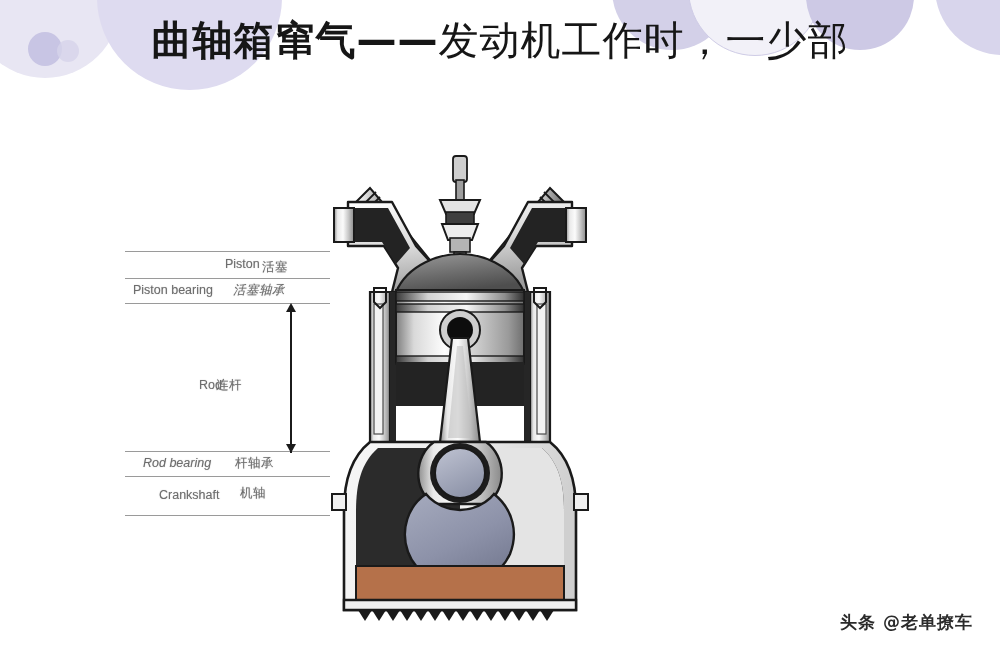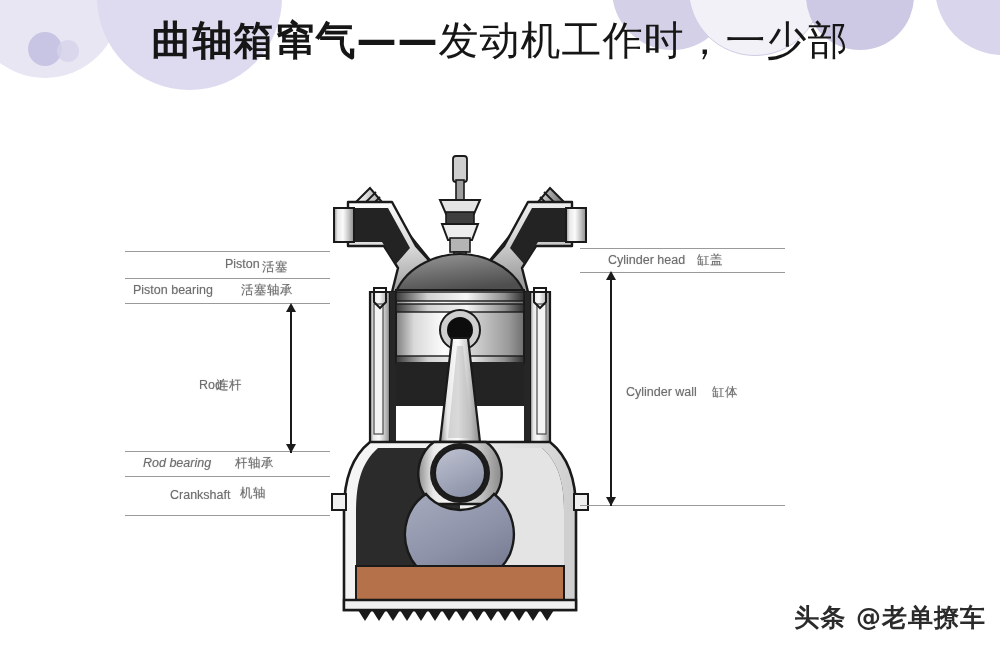--- a/index.html
+++ b/index.html
@@ -37,23 +37,23 @@
   .dimline{position:absolute;background:#1b1b1b;width:1.6px;}
   .arrowhead{position:absolute;width:0;height:0;}
   .arrow-up{border-left:5px solid transparent;border-right:5px solid transparent;border-bottom:9px solid #1b1b1b;}
   .arrow-dn{border-left:5px solid transparent;border-right:5px solid transparent;border-top:9px solid #1b1b1b;}
 
   
   #engine{position:absolute;left:330px;top:142px;}
 
   
   .watermark{
-    position:absolute;right:14px;bottom:14px;
+    position:absolute;right:27px;bottom:14px;
     font-family:"DejaVu Sans","Liberation Sans",sans-serif;
-    font-size:25px;font-weight:bold;color:#2b2b2b;
+    font-size:17px;font-weight:bold;color:#2b2b2b;
     letter-spacing:1px;white-space:nowrap;z-index:9;
   }
 </style>
 </head>
 <body>
 
 <div id="stage">
 
   <div class="header">
     <div class="deco" style="left:-30px;top:-72px;width:150px;height:150px;background:#e8e6f3;"></div>
@@ -254,51 +254,36 @@
     </g>
   </svg>
 
   <div class="labels" style="left:125px;top:245px;width:215px;height:290px;">
     <div class="lbl-rule" style="left:0;top:6px;width:205px;"></div>
     <div class="lbl-txt" style="left:52px;top:12px;margin-left:48px;">Piston</div>
     <div class="lbl-txt cn" style="left:101px;top:14px;margin-left:36px;">活塞</div>
     <div class="lbl-rule" style="left:0;top:33px;width:205px;"></div>
 
     <div class="lbl-txt" style="left:8px;top:38px;">Piston bearing</div>
-    <div class="lbl-txt cn" style="left:116px;top:37px;">活塞轴承</div>
+    <div class="lbl-txt cn" style="left:108px;top:37px;font-style:italic;">活塞轴承</div>
     <div class="lbl-rule" style="left:0;top:58px;width:205px;"></div>
 
     <div class="lbl-txt" style="left:74px;top:133px;">Rod</div>
     <div class="lbl-txt cn" style="left:91px;top:132px;">连杆</div>
 
     <div class="lbl-rule" style="left:0;top:206px;width:205px;"></div>
     <div class="lbl-txt" style="left:18px;top:211px;font-style:italic;">Rod bearing</div>
     <div class="lbl-txt cn" style="left:110px;top:210px;text-align:center;">杆轴承</div>
     <div class="lbl-rule" style="left:0;top:231px;width:205px;"></div>
 
-    <div class="lbl-txt" style="left:45px;top:243px;">Crankshaft</div>
+    <div class="lbl-txt" style="left:34px;top:243px;">Crankshaft</div>
     <div class="lbl-txt cn" style="left:115px;top:240px;">机轴</div>
     <div class="lbl-rule" style="left:0;top:270px;width:205px;"></div>
 
     <div class="dimline" style="left:165px;top:66px;height:142px;"></div>
     <div class="arrowhead arrow-up" style="left:161px;top:58px;"></div>
     <div class="arrowhead arrow-dn" style="left:161px;top:199px;"></div>
   </div>
 
-  <div class="labels" style="left:580px;top:240px;width:215px;height:275px;">
-    <div class="lbl-rule" style="left:0;top:8px;width:205px;"></div>
-    <div class="lbl-txt" style="left:28px;top:13px;">Cylinder head</div>
-    <div class="lbl-txt cn" style="left:117px;top:12px;">缸盖</div>
-    <div class="lbl-rule" style="left:0;top:32px;width:205px;"></div>
-
-    <div class="lbl-txt" style="left:46px;top:145px;">Cylinder wall</div>
-    <div class="lbl-txt cn" style="left:132px;top:144px;">缸体</div>
-
-    <div class="lbl-rule" style="left:0;top:265px;width:205px;"></div>
-
-    <div class="dimline" style="left:30px;top:40px;height:226px;"></div>
-    <div class="arrowhead arrow-up" style="left:26px;top:31px;"></div>
-    <div class="arrowhead arrow-dn" style="left:26px;top:257px;"></div>
-  </div>
 
   <div class="watermark">头条 @老单撩车</div>
 
 </div>
 
 </body></html>

